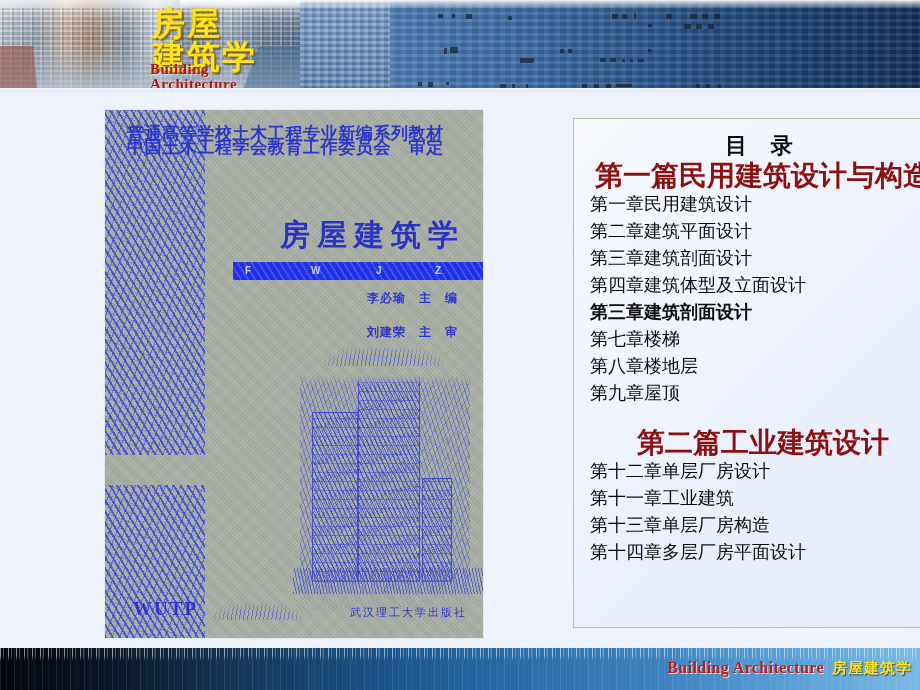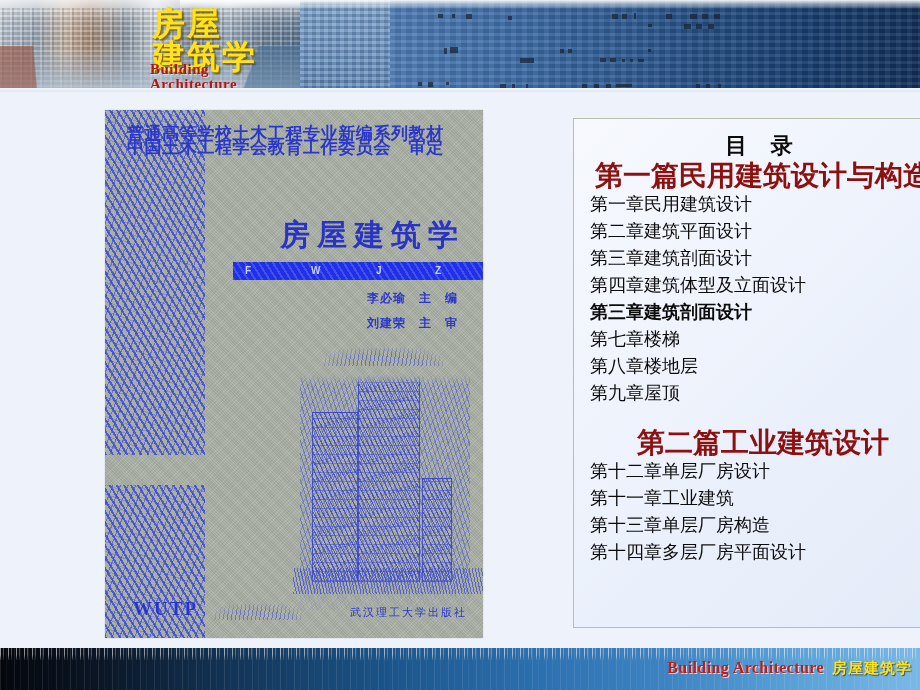--- a/index.html
+++ b/index.html
@@ -143,21 +143,21 @@
     font-family:"Liberation Sans",sans-serif; font-weight:bold;
     font-size:10px; color:#c9d0f7; letter-spacing:1px;
   }
   .bk-auth1,.bk-auth2 {
     position:absolute; left:262px;
     font-family:"DejaVu Sans","Liberation Sans",sans-serif;
     font-weight:bold; font-size:12px; line-height:13px;
     color:#2b37c9; letter-spacing:1px; white-space:nowrap;
   }
   .bk-auth1 { top:182px; }
-  .bk-auth2 { top:207px; }
+  .bk-auth2 { top:216px; }
   .bk-towers {
     position:absolute; left:195px; top:250px; width:170px; height:250px;
     background:
       repeating-linear-gradient(72deg,rgba(55,70,220,.50) 0 1px,rgba(0,0,0,0) 1px 4px),
       repeating-linear-gradient(-60deg,rgba(55,70,220,.30) 0 1px,rgba(0,0,0,0) 1px 6px);
     -webkit-mask-image:
       linear-gradient(180deg,rgba(0,0,0,0) 0 6%,#000 10% 86%,rgba(0,0,0,.15) 96%),
       radial-gradient(ellipse 34% 48% at 58% 40%,#000 60%,rgba(0,0,0,0) 100%);
     -webkit-mask-composite:source-in;
     mask-image:

